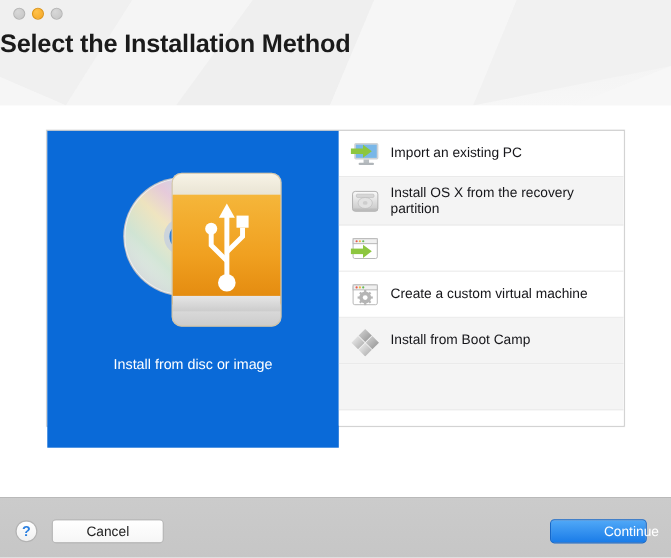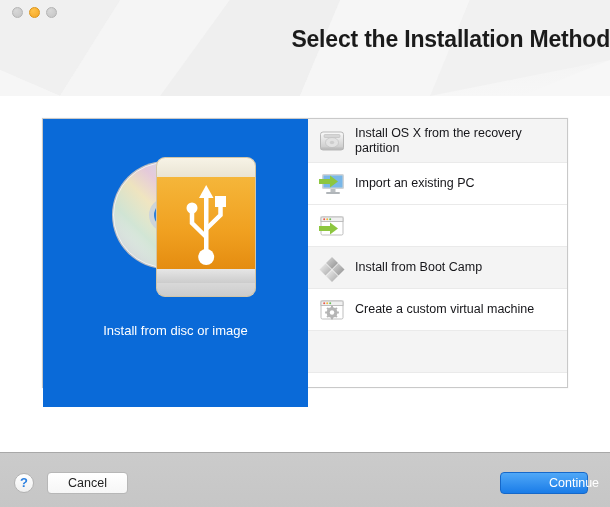--- a/index.html
+++ b/index.html
@@ -48,21 +48,21 @@
   }
   .traffic.close   { left: 12px; background: radial-gradient(circle at 35% 30%, #d8d8d8, #c4c4c4); border: 1px solid #b4b4b4; }
   .traffic.min     { left: 29px; background: radial-gradient(circle at 35% 30%, #ffc24b, #f5a623); border: 1px solid #dc9418; }
   .traffic.zoom    { left: 46px; background: radial-gradient(circle at 35% 30%, #d8d8d8, #c4c4c4); border: 1px solid #b4b4b4; }
 
   .page-title {
     position: absolute;
     left: 0;
     top: 26px;
     width: 610px;
-    text-align: right;
+    text-align: left;
     font-size: 23px;
     font-weight: bold;
     color: #1b1b1b;
     letter-spacing: -0.2px;
   }
 
   
   .content {
     position: absolute;
     left: 0;
@@ -181,21 +181,21 @@
     border-radius: 4px;
     font-size: 12.5px;
     line-height: 20px;
     text-align: center;
     cursor: default;
     user-select: none;
   }
   .btn-cancel {
     left: 47px;
     top: 472px;
-    width: 81px;
+    width: 102px;
     background: linear-gradient(180deg, #ffffff 0%, #f6f6f6 100%);
     border: 1px solid #b7b7b7;
     color: #222;
   }
   .btn-continue {
     left: 500px;
     top: 472px;
     width: 88px;
     background: linear-gradient(180deg, #50a8f7 0%, #1a7ce8 100%);
     border: 1px solid #1668c9;
@@ -288,20 +288,36 @@
               <path d="M21.2,44 L35.5,30 L35.5,22" fill="none" stroke="#ffffff" stroke-width="4.5"></path>
               <rect x="30" y="11" width="11" height="11"></rect>
             </g>
           </g>
         </svg>
         <div class="hero-label">Install from disc or image</div>
       </div>
 
       <div class="list">
 
+        <div class="row">
+          <span class="ico">
+            <svg viewBox="0 0 28 28" width="28" height="28">
+              <rect x="4" y="4" width="22" height="15" rx="1.5" fill="#cfd3d6"></rect>
+              <rect x="5.5" y="5.5" width="19" height="12" fill="#79b7e8"></rect>
+              <rect x="12.5" y="19" width="5" height="3.5" fill="#b9bec2"></rect>
+              <rect x="8" y="22" width="14" height="2" rx="1" fill="#b0b5b9"></rect>
+              <g>
+                <rect x="1" y="9" width="12" height="5" fill="#8dc63f"></rect>
+                <polygon points="12,5.5 20,11.5 12,17.5" fill="#8dc63f"></polygon>
+              </g>
+            </svg>
+          </span>
+          <span class="label">Import an existing PC</span>
+        </div>
+
         <div class="row alt tall">
           <span class="ico">
             <svg viewBox="0 0 28 28" width="28" height="28">
               <defs>
                 <linearGradient id="hdd" x1="0%" y1="0%" x2="0%" y2="100%">
                   <stop offset="0%" stop-color="#fafafa"></stop>
                   <stop offset="100%" stop-color="#c6c6c6"></stop>
                 </linearGradient>
               </defs>
               <rect x="2.5" y="5" width="23" height="18" rx="2.5" fill="url(#hdd)" stroke="#a9a9a9" stroke-width="0.8"></rect>
@@ -310,69 +326,31 @@
               <ellipse cx="14" cy="15.5" rx="2.2" ry="1.7" fill="#cdcdcd"></ellipse>
               <rect x="2.5" y="20.5" width="23" height="2.5" rx="1" fill="#b8b8b8" opacity="0.7"></rect>
             </svg>
           </span>
           <span class="label">Install OS X from the recovery partition</span>
         </div>
 
         <div class="row">
           <span class="ico">
             <svg viewBox="0 0 28 28" width="28" height="28">
-              <rect x="4" y="4" width="22" height="15" rx="1.5" fill="#cfd3d6"></rect>
-              <rect x="5.5" y="5.5" width="19" height="12" fill="#79b7e8"></rect>
-              <rect x="12.5" y="19" width="5" height="3.5" fill="#b9bec2"></rect>
-              <rect x="8" y="22" width="14" height="2" rx="1" fill="#b0b5b9"></rect>
-              <g>
-                <rect x="1" y="9" width="12" height="5" fill="#8dc63f"></rect>
-                <polygon points="12,5.5 20,11.5 12,17.5" fill="#8dc63f"></polygon>
-              </g>
-            </svg>
-          </span>
-          <span class="label">Import an existing PC</span>
-        </div>
-
-        <div class="row">
-          <span class="ico">
-            <svg viewBox="0 0 28 28" width="28" height="28">
               <rect x="3" y="5" width="22" height="18" rx="1.5" fill="#ffffff" stroke="#b8b8b8" stroke-width="0.9"></rect>
               <rect x="3" y="5" width="22" height="4.5" fill="#f0f0f0" stroke="#b8b8b8" stroke-width="0.9"></rect>
               <circle cx="6.2" cy="7.3" r="1" fill="#e8584a"></circle>
               <circle cx="9.2" cy="7.3" r="1" fill="#f0b840"></circle>
               <circle cx="12.2" cy="7.3" r="1" fill="#66bb55"></circle>
               <g>
                 <rect x="1" y="14" width="12" height="5" fill="#8dc63f"></rect>
                 <polygon points="12,10.5 20,16.5 12,22.5" fill="#8dc63f"></polygon>
               </g>
             </svg>
           </span>
-        </div>
-
-        <div class="row alt">
-          <span class="ico">
-            <svg viewBox="0 0 28 28" width="28" height="28">
-              <defs>
-                <linearGradient id="bc1" x1="0%" y1="0%" x2="100%" y2="100%">
-                  <stop offset="0%" stop-color="#f2f2f2"></stop>
-                  <stop offset="100%" stop-color="#a8a8a8"></stop>
-                </linearGradient>
-                <linearGradient id="bc2" x1="0%" y1="0%" x2="100%" y2="100%">
-                  <stop offset="0%" stop-color="#d8d8d8"></stop>
-                  <stop offset="100%" stop-color="#8f8f8f"></stop>
-                </linearGradient>
-              </defs>
-              <polygon points="14,3 20,9 14,15 8,9" fill="url(#bc2)"></polygon>
-              <polygon points="7.5,9.5 13.5,15.5 7.5,21.5 1.5,15.5" fill="url(#bc1)"></polygon>
-              <polygon points="20.5,9.5 26.5,15.5 20.5,21.5 14.5,15.5" fill="url(#bc2)"></polygon>
-              <polygon points="14,16 20,22 14,28 8,22" fill="url(#bc1)"></polygon>
-            </svg>
-          </span>
-          <span class="label">Install from Boot Camp</span>
         </div>
 
         <div class="row">
           <span class="ico">
             <svg viewBox="0 0 28 28" width="28" height="28">
               <rect x="3" y="5" width="22" height="18" rx="1.5" fill="#ffffff" stroke="#b8b8b8" stroke-width="0.9"></rect>
               <rect x="3" y="5" width="22" height="4.5" fill="#f0f0f0" stroke="#b8b8b8" stroke-width="0.9"></rect>
               <circle cx="6.2" cy="7.3" r="1" fill="#e8584a"></circle>
               <circle cx="9.2" cy="7.3" r="1" fill="#f0b840"></circle>
               <circle cx="12.2" cy="7.3" r="1" fill="#66bb55"></circle>
@@ -386,20 +364,42 @@
                 <rect x="16.8" y="18.6" width="2" height="3" transform="rotate(-45 17.8 20.1)"></rect>
                 <rect x="16.8" y="11.4" width="2" height="3" transform="rotate(45 17.8 12.9)"></rect>
                 <rect x="9.2" y="18.6" width="2" height="3" transform="rotate(45 10.2 20.1)"></rect>
               </g>
               <circle cx="14" cy="16.5" r="2.2" fill="#ffffff"></circle>
             </svg>
           </span>
           <span class="label">Create a custom virtual machine</span>
         </div>
 
+        <div class="row alt">
+          <span class="ico">
+            <svg viewBox="0 0 28 28" width="28" height="28">
+              <defs>
+                <linearGradient id="bc1" x1="0%" y1="0%" x2="100%" y2="100%">
+                  <stop offset="0%" stop-color="#f2f2f2"></stop>
+                  <stop offset="100%" stop-color="#a8a8a8"></stop>
+                </linearGradient>
+                <linearGradient id="bc2" x1="0%" y1="0%" x2="100%" y2="100%">
+                  <stop offset="0%" stop-color="#d8d8d8"></stop>
+                  <stop offset="100%" stop-color="#8f8f8f"></stop>
+                </linearGradient>
+              </defs>
+              <polygon points="14,3 20,9 14,15 8,9" fill="url(#bc2)"></polygon>
+              <polygon points="7.5,9.5 13.5,15.5 7.5,21.5 1.5,15.5" fill="url(#bc1)"></polygon>
+              <polygon points="20.5,9.5 26.5,15.5 20.5,21.5 14.5,15.5" fill="url(#bc2)"></polygon>
+              <polygon points="14,16 20,22 14,28 8,22" fill="url(#bc1)"></polygon>
+            </svg>
+          </span>
+          <span class="label">Install from Boot Camp</span>
+        </div>
+
         <div class="row alt filler"></div>
         <div class="row filler"></div>
 
       </div>
     </div>
   </div>
 
   <div class="footer"></div>
   <div class="help-btn">?</div>
   <div class="btn btn-cancel">Cancel</div>

